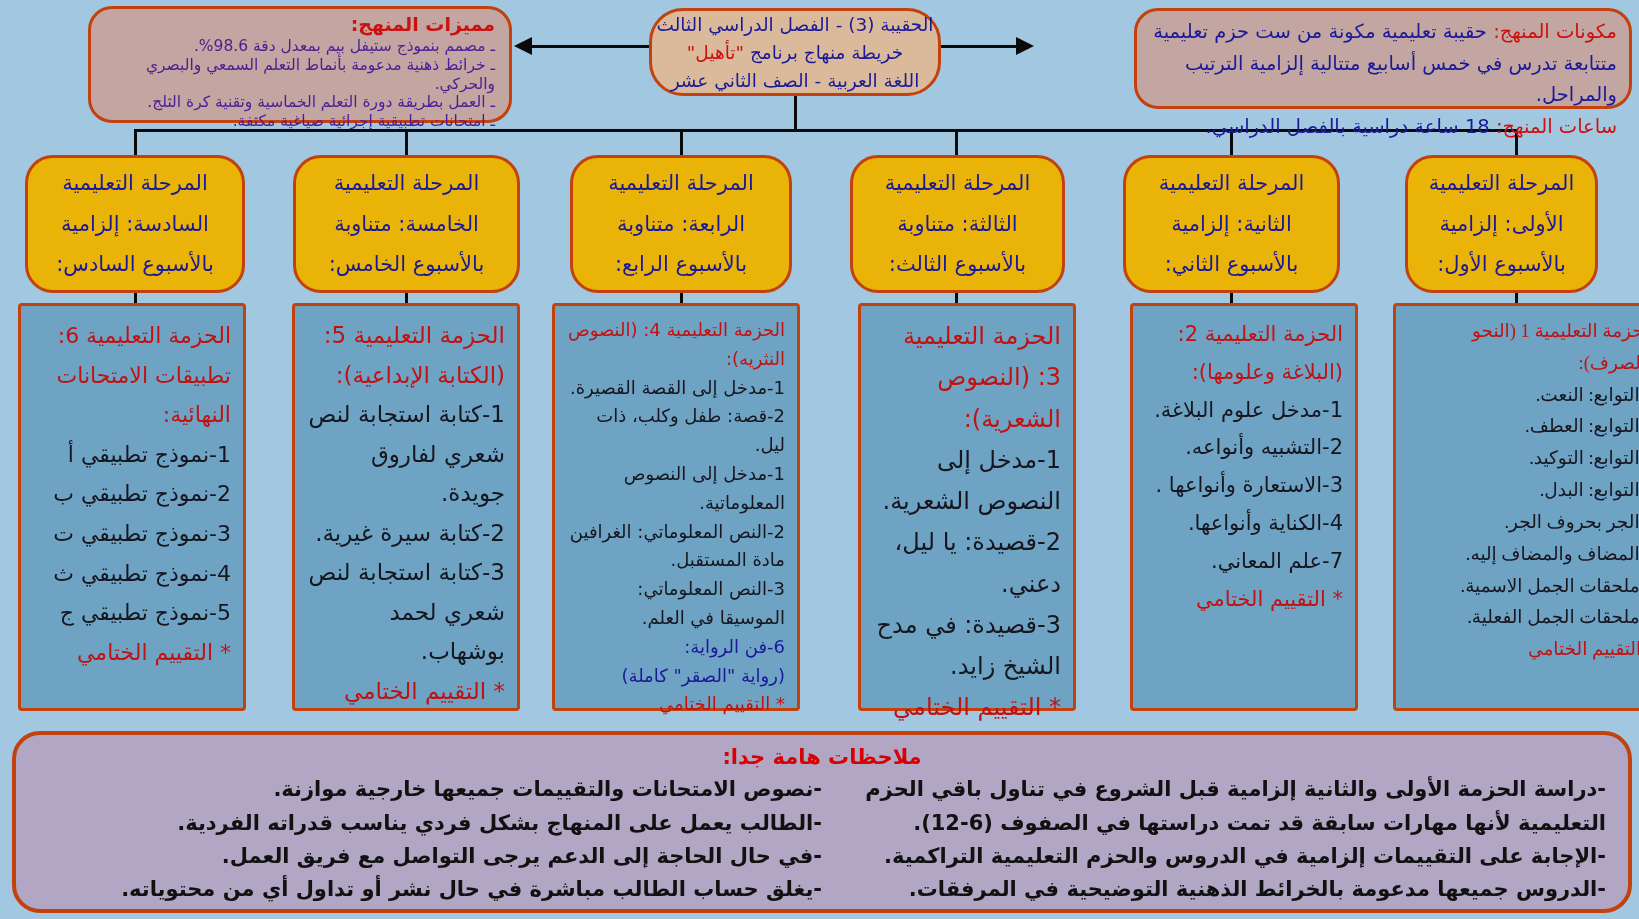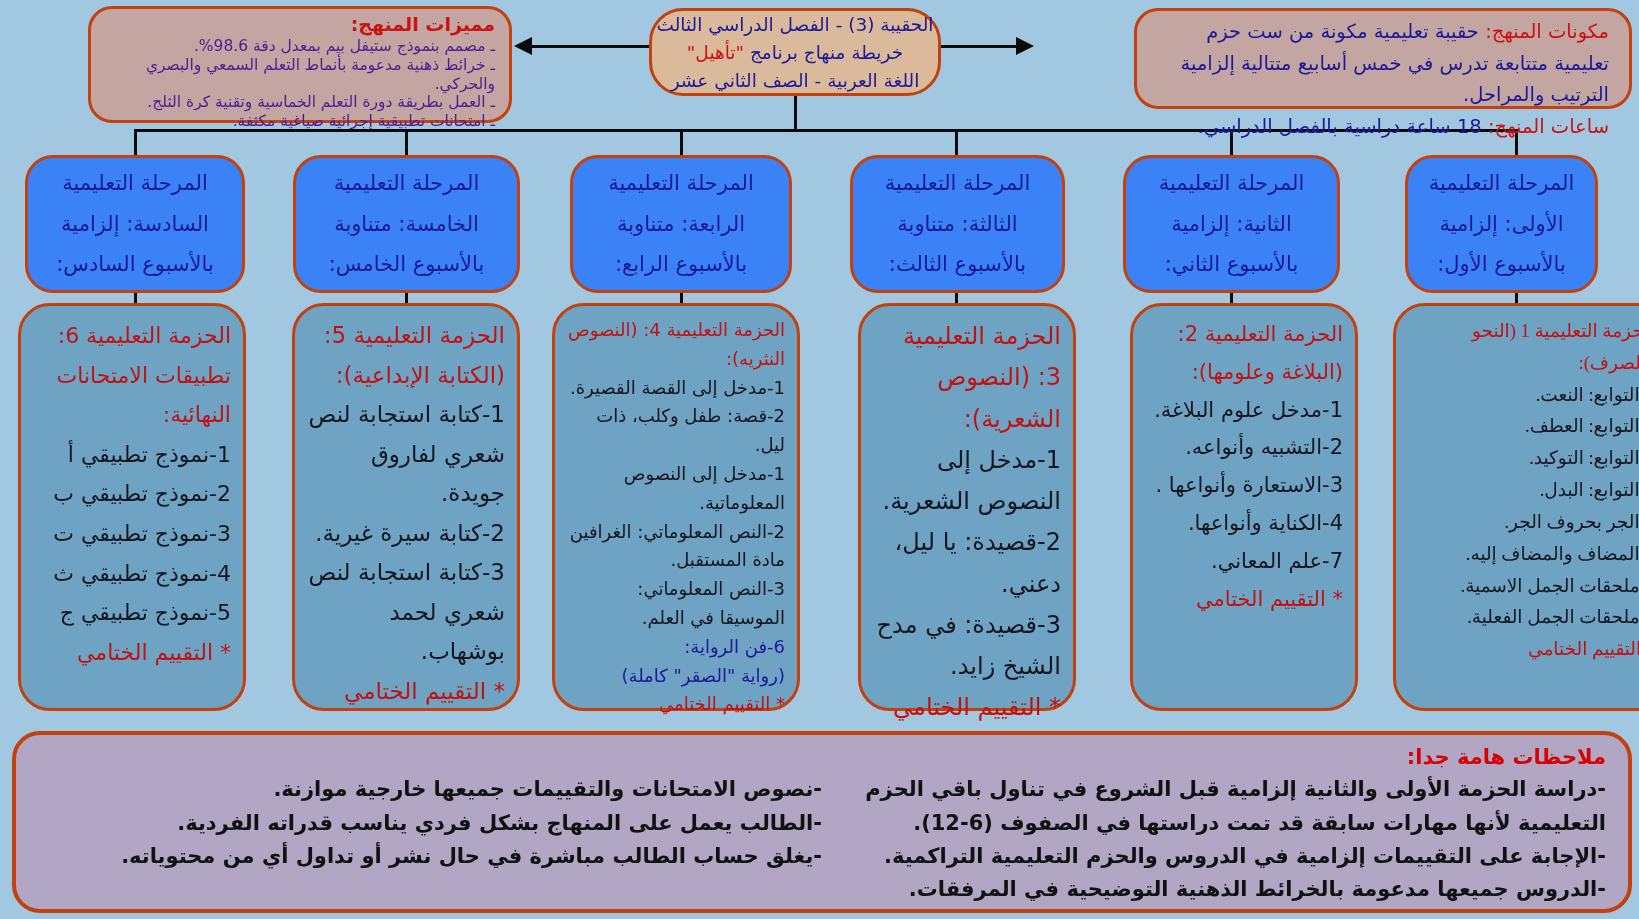--- a/index.html
+++ b/index.html
@@ -20,53 +20,53 @@
               border-radius:24px; padding:4px 14px 4px 8px; }
   #features .ftitle { color:#CC1111; font-weight:bold; font-size:19px; line-height:1.25; text-align:right; }
   #features .fitem  { color:#4c1d95; font-size:15.5px; line-height:1.22; text-align:right; }
 
   #centerbox { left:649px; top:8px; width:292px; height:88px; background:#DBBA9C;
                border-radius:34px; display:flex; flex-direction:column; justify-content:flex-start;
                text-align:center; color:#1A1A99; font-size:18.5px; line-height:1.5; }
   .red { color:#CC1111; }
 
   #components { left:1134px; top:8px; width:498px; height:101px; background:#C3A5A1;
-                border-radius:24px; padding:5px 20px; color:#1A1A99;
+                border-radius:24px; padding:5px 12px; color:#1A1A99;
                 font-size:19.5px; line-height:1.62; text-align:right; }
   #components .clabel { color:#CC1111; }
   #components p { margin:0; }
 
   
-  .stage { top:155px; height:138px; background:#3b82f6; border-radius:28px;
+  .stage { top:155px; height:138px; background:#eab308; border-radius:28px;
            color:#1A1A99; font-size:21px; line-height:1.95;
            display:flex; align-items:center; justify-content:center;
            text-align:center; padding:0 8px; }
   #st0 { left:1405px; width:193px; }
   #st1 { left:1123px; width:217px; }
   #st2 { left:850px;  width:215px; }
   #st3 { left:570px;  width:222px; }
   #st4 { left:293px;  width:227px; }
   #st5 { left:25px;   width:220px; }
 
   
-  .pkg { top:303px; height:408px; background:#6FA3C4; border-radius:32px;
+  .pkg { top:303px; height:408px; background:#6FA3C4; border-radius:4px;
          padding:10px 12px; color:#16161F; text-align:right; }
   .pkg .ptitle, .pkg .pfooter { color:#C11212; }
   .pkg .blue-item { color:#1A1A99; }
   #pk0 { left:1393px; width:277px; font-size:18.5px; line-height:1.72;font-family:Liberation Serif, serif; }
   #pk1 { left:1130px; width:228px; font-size:21px;   line-height:1.8;  }
   #pk2 { left:858px;  width:218px; font-size:24px;   line-height:1.72; }
   #pk3 { left:552px;  width:248px; font-size:18px;   line-height:1.6;  }
   #pk4 { left:292px;  width:228px; font-size:23px;   line-height:1.72; }
   #pk5 { left:18px;   width:228px; font-size:22px;   line-height:1.8;  }
 
   
   #notes { left:12px; top:731px; width:1620px; height:182px; background:#B1A7C4;
            border-width:4px; border-radius:28px; padding:8px 22px; }
-  #notes .ntitle { color:#D80000; font-size:21px; font-weight:bold; text-align:right; line-height:1.35; }
+  #notes .ntitle { color:#D80000; font-size:21px; font-weight:bold; text-align:center; line-height:1.35; }
   #notes .nrow { display:flex; margin-top:2px; }
   #notes .ncol { text-align:right; font-weight:bold; color:#111111; font-size:21px; line-height:1.58; box-sizing:border-box; }
   #notes .ncol.rcol { width:50%; padding-left:14px; }
   #notes .ncol.lcol { width:50%; padding-left:4px; }
 </style>
 </head>
 <body>
 
 <div class="canvas">
 
@@ -183,18 +183,19 @@
     <div class="ntitle">ملاحظات هامة جدا:</div>
     <div class="nrow">
       <div class="ncol rcol">
         <div>-دراسة الحزمة الأولى والثانية إلزامية قبل الشروع في تناول باقي الحزم التعليمية لأنها مهارات سابقة قد تمت دراستها في الصفوف (6-12).</div>
         <div>-الإجابة على التقييمات إلزامية في الدروس والحزم التعليمية التراكمية.</div>
         <div>-الدروس جميعها مدعومة بالخرائط الذهنية التوضيحية في المرفقات.</div>
       </div>
       <div class="ncol lcol">
         <div>-نصوص الامتحانات والتقييمات جميعها خارجية موازنة.</div>
         <div>-الطالب يعمل على المنهاج بشكل فردي يناسب قدراته الفردية.</div>
+        <div>-في حال الحاجة إلى الدعم يرجى التواصل مع فريق العمل.</div>
         <div>-يغلق حساب الطالب مباشرة في حال نشر أو تداول أي من محتوياته.</div>
       </div>
     </div>
   </div>
 
 </div>
 
 </body></html>

